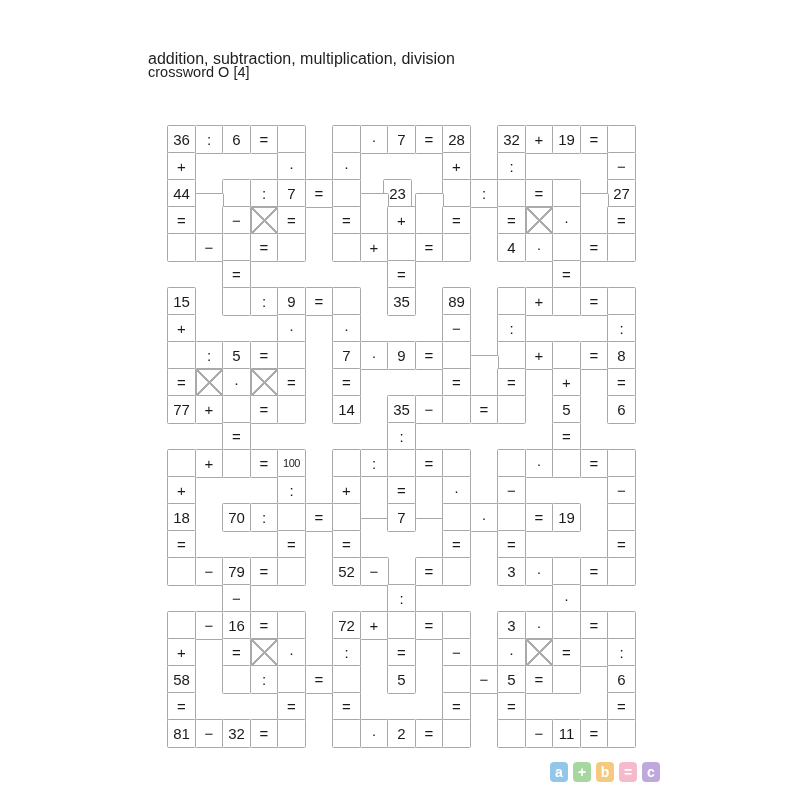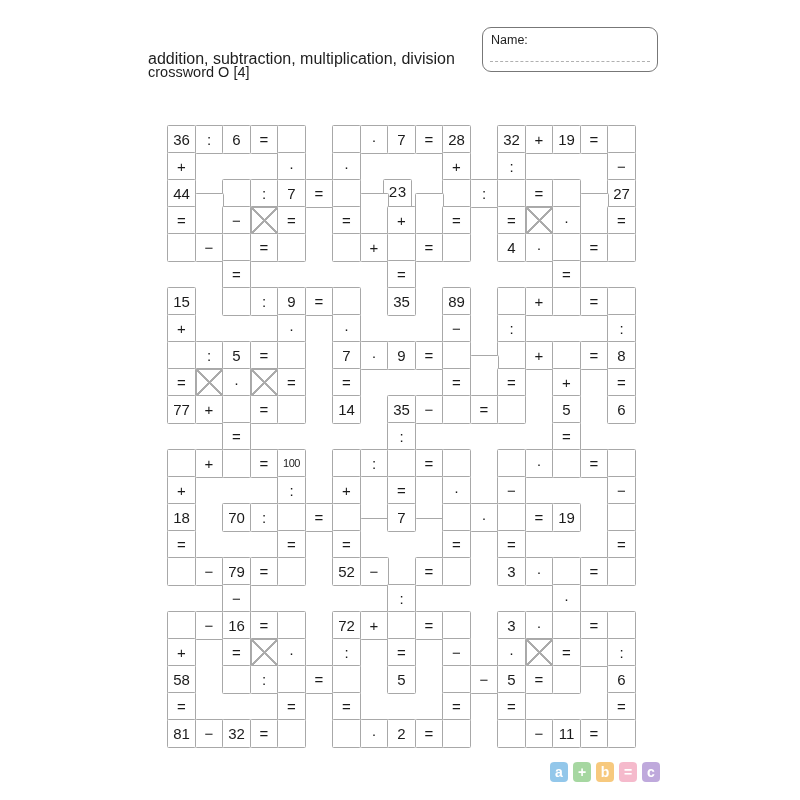--- a/index.html
+++ b/index.html
@@ -28,24 +28,20 @@
   .badge{display:flex;align-items:center;justify-content:center;width:18px;height:20px;
          border-radius:4px;color:#fff;font-size:14px;font-weight:700;}
 </style>
 </head>
 <body>
 
 <div class="page">
   <div class="subtitle">addition, subtraction, multiplication, division</div>
   <div class="cw-label">crossword O [4]</div>
 
-  <div class="name-box">
-    <span class="name-label">Name:</span>
-    <div class="name-line"></div>
-  </div>
 
 
   <div class="grid" id="grid">
       <div class="cell" style="left: 0px; top: 0px; height: 28.5px;">36</div>
       <div class="cell" style="left: 27.5px; top: 0px; height: 28.5px;">:</div>
       <div class="cell" style="left: 55px; top: 0px; height: 28.5px;">6</div>
       <div class="cell" style="left: 82.5px; top: 0px; height: 28.5px;">=</div>
       <div class="cell" style="left: 110px; top: 0px; height: 28.5px;"></div>
       <div class="cell" style="left: 165px; top: 0px; height: 28.5px;"></div>
       <div class="cell" style="left: 192.5px; top: 0px; height: 28.5px;">·</div>
@@ -62,21 +58,21 @@
       <div class="cell" style="left: 165px; top: 27px; height: 28.5px;">·</div>
       <div class="cell" style="left: 275px; top: 27px; height: 28.5px;">+</div>
       <div class="cell" style="left: 330px; top: 27px; height: 28.5px;">:</div>
       <div class="cell" style="left: 440px; top: 27px; height: 28.5px;">−</div>
       <div class="cell" style="left: 0px; top: 54px; height: 28.5px;">44</div>
       <div class="cell" style="left: 55px; top: 54px; height: 28.5px;"></div>
       <div class="cell" style="left: 82.5px; top: 54px; height: 28.5px;">:</div>
       <div class="cell" style="left: 110px; top: 54px; height: 28.5px;">7</div>
       <div class="cell" style="left: 137.5px; top: 54px; height: 28.5px;">=</div>
       <div class="cell" style="left: 165px; top: 54px; height: 28.5px;"></div>
-      <div class="cell" style="left: 216px; top: 54px; height: 28.5px; font-family: Liberation Mono, monospace;">23</div>
+      <div class="cell" style="left: 216px; top: 54px; height: 28.5px;">23</div>
       <div class="cell" style="left: 275px; top: 54px; height: 28.5px;"></div>
       <div class="cell" style="left: 302.5px; top: 54px; height: 28.5px;">:</div>
       <div class="cell" style="left: 330px; top: 54px; height: 28.5px;"></div>
       <div class="cell" style="left: 357.5px; top: 54px; height: 28.5px;">=</div>
       <div class="cell" style="left: 385px; top: 54px; height: 28.5px;"></div>
       <div class="cell" style="left: 440px; top: 54px; height: 28.5px;">27</div>
       <div class="cell" style="left: 0px; top: 81px; height: 28.5px;">=</div>
       <div class="cell" style="left: 27.5px; top: 68px; height: 41.5px;"></div>
       <div class="cell" style="left: 55px; top: 81px; height: 28.5px;">−</div>
       <div class="cell x" style="left: 82.5px; top: 81px; height: 28.5px;"></div>

